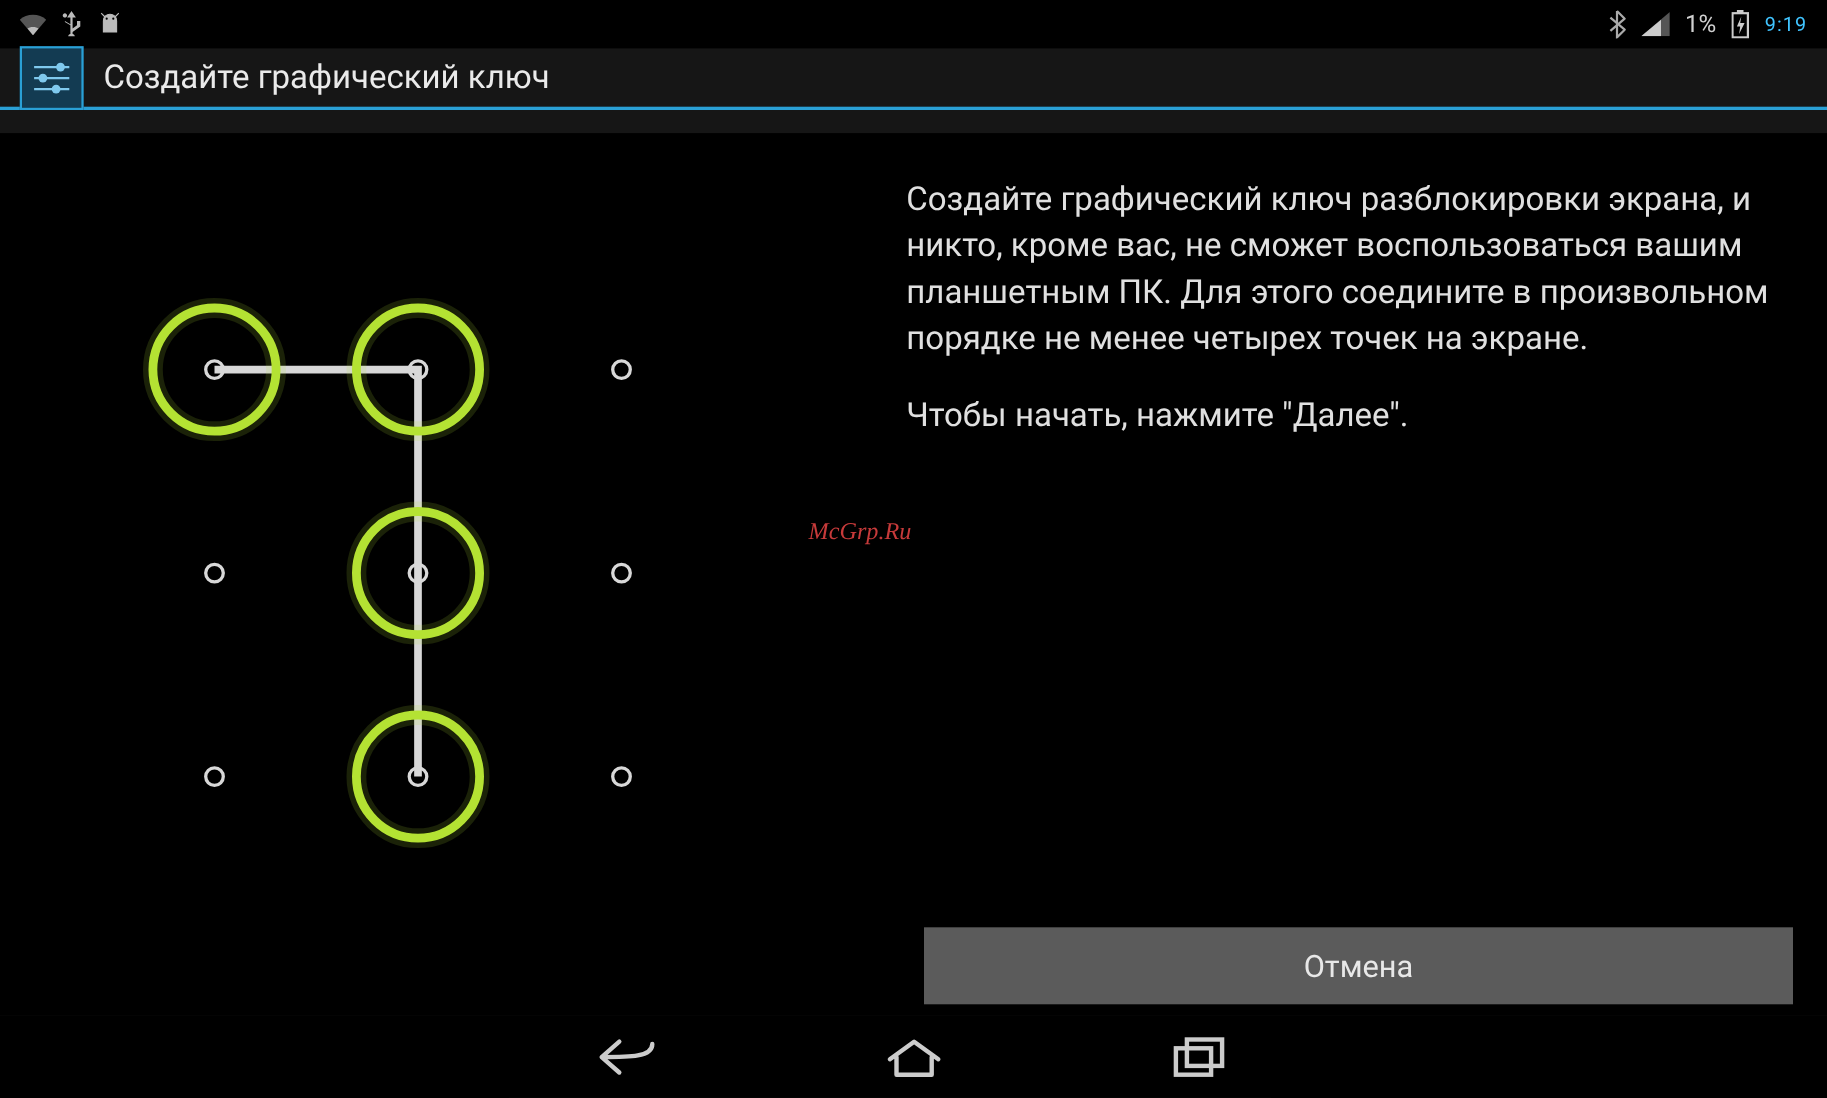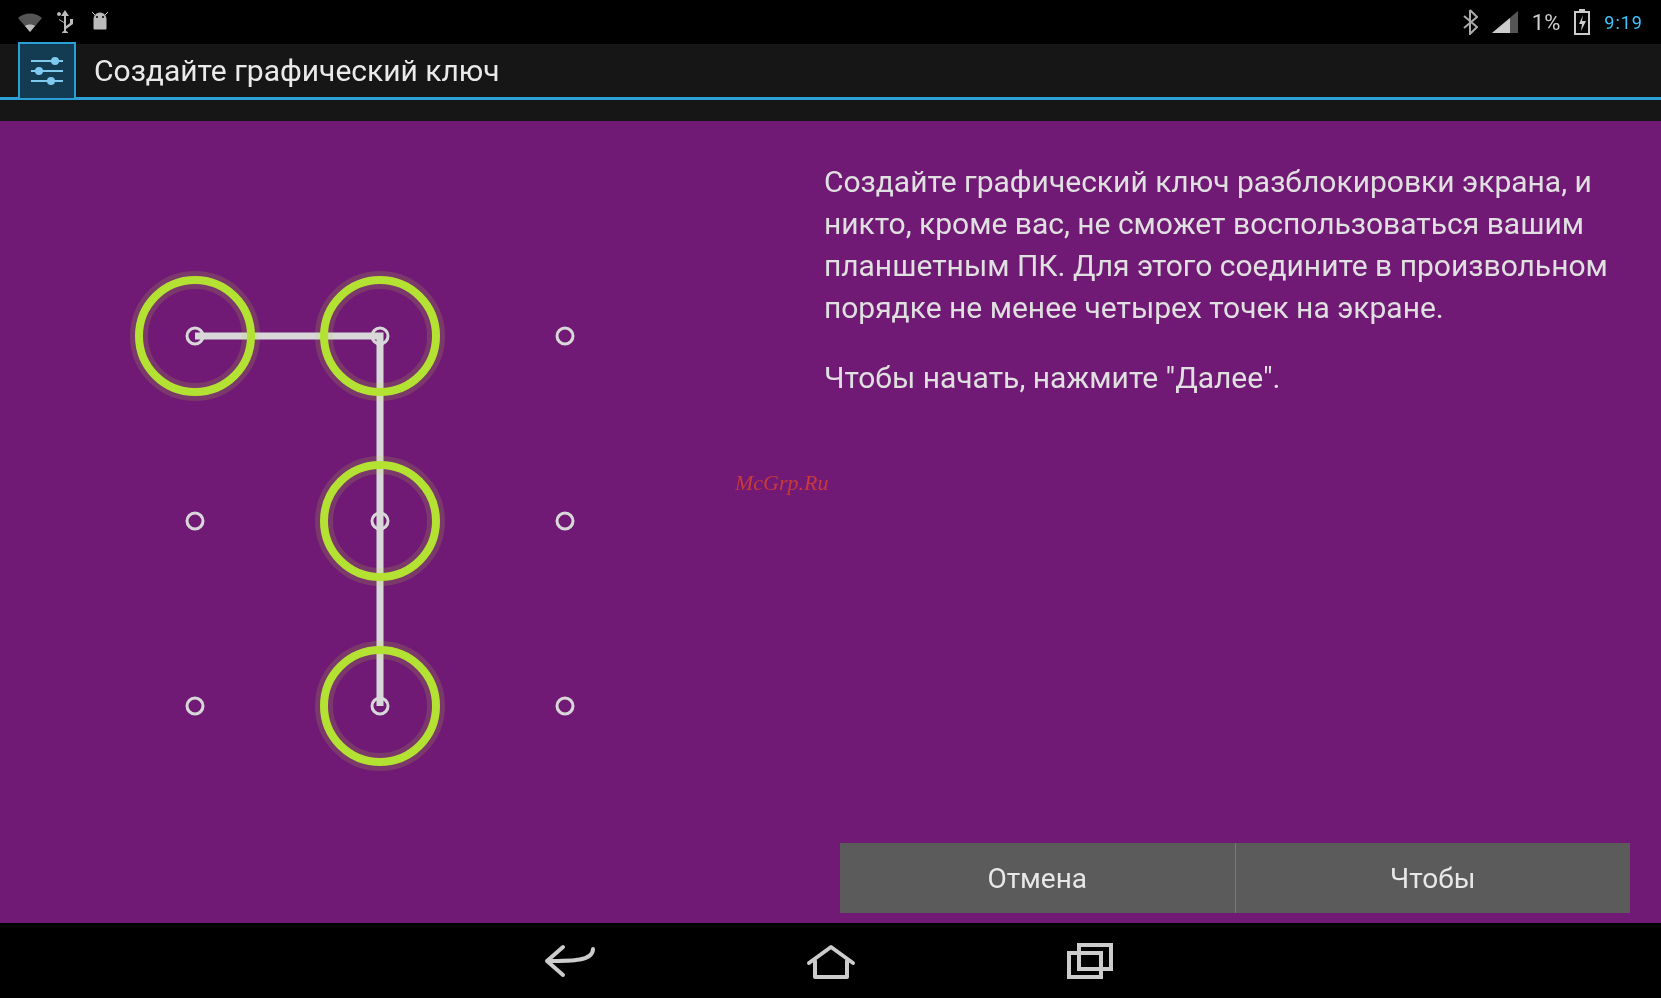--- a/index.html
+++ b/index.html
@@ -52,21 +52,21 @@
   font-size: 30px;
   font-weight: 400;
 }
 
 
 .content {
   position: absolute;
   left: 0; top: 121px;
   width: 100%;
   height: 802px;
-  background: #701a75;
+  background: #000000;
   display: flex;
 }
 
 .pattern-area {
   flex: 0 0 49%;
   position: relative;
 }
 .pattern-svg {
   position: absolute;
   left: 120px; top: 140px;
@@ -228,21 +228,20 @@
         <p>Чтобы начать, нажмите "Далее".</p>
       </div>
     </div>
 
   </div>
 
   <div class="watermark">McGrp.Ru</div>
 
   <div class="action-bar">
     <div class="action-btn">Отмена</div>
-    <div class="action-btn">Чтобы</div>
   </div>
 
   <div class="nav-bar">
     <div class="nav-btn">
       <svg width="56" height="40" viewBox="0 0 56 40">
           <path d="M20 6 L4 20 L20 34 M4 20 C 30 20 50 20 50 8" fill="none" stroke="#ccc" stroke-width="4" stroke-linejoin="round" stroke-linecap="round"></path>
         </svg>
     </div>
     <div class="nav-btn">
       <svg width="56" height="40" viewBox="0 0 56 40">

